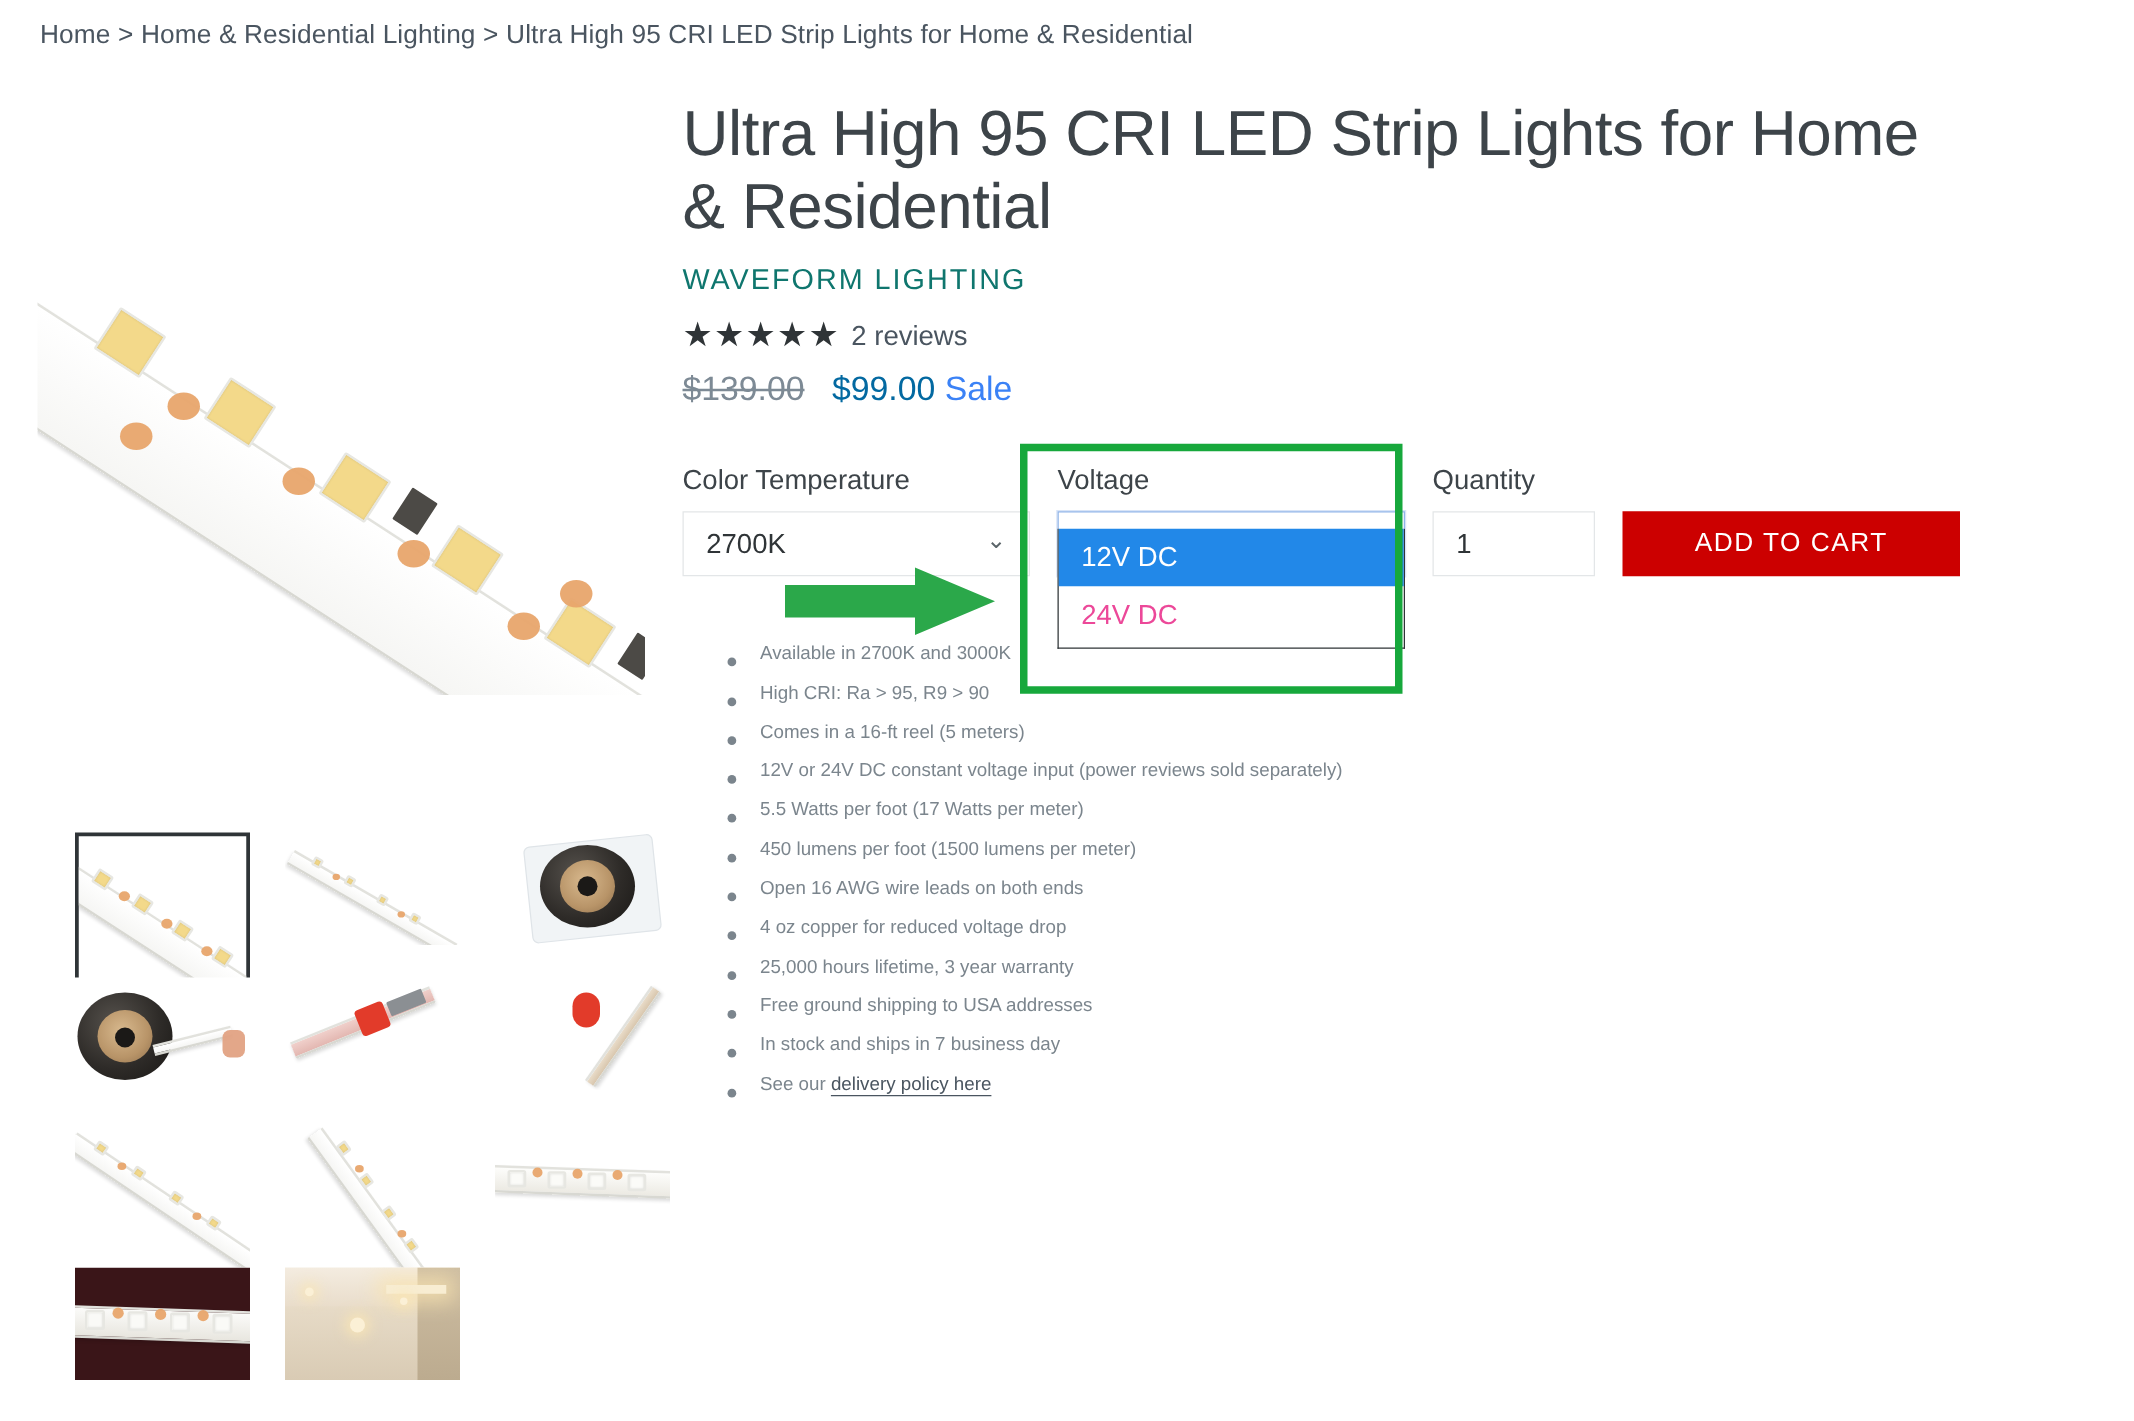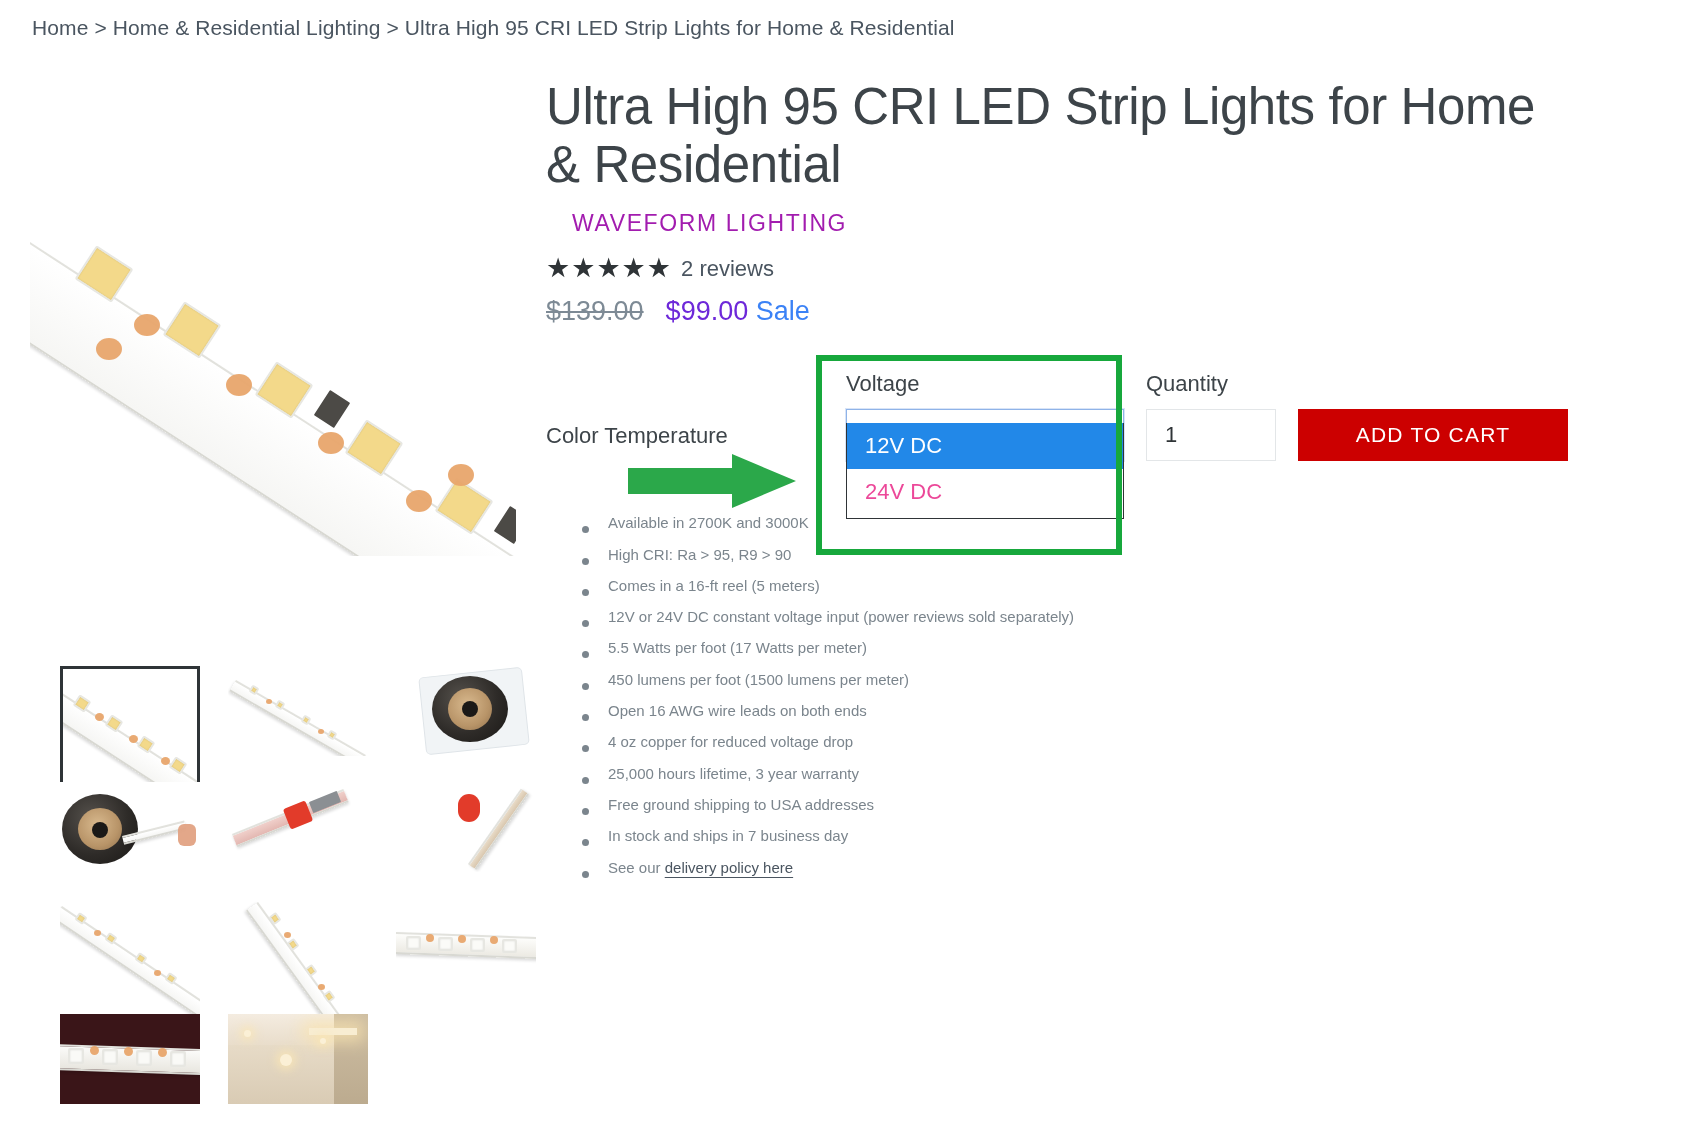--- a/index.html
+++ b/index.html
@@ -145,43 +145,42 @@
     line-height: 1.14;
     font-weight: 400;
     color: #3d4449;
     letter-spacing: -0.4px;
     max-width: 1010px;
   }
   .vendor {
     margin-top: 16px;
     font-size: 23px;
     letter-spacing: 1.6px;
-    color: #a21caf;
+    color: #0f766e;
     text-transform: uppercase;
-    margin-left: 26px;
   }
 
   .rating-row {
     margin-top: 18px;
     display: flex;
     align-items: center;
     gap: 4px;
   }
   .stars { color: #2f3437; font-size: 27px; letter-spacing: 1px; line-height:1; }
   .reviews-count { font-size: 22px; color: #4a5560; margin-left: 5px; }
 
   .price-row {
     margin-top: 14px;
     display: flex;
     align-items: baseline;
     gap: 22px;
     font-size: 27px;
   }
   .price-old { color: #7d8a95; text-decoration: line-through; }
-  .price-new { color: #6d28d9; }
+  .price-new { color: #0369a1; }
   .price-sale { color: #3b82f6; }
 
   
   .options {
     position: relative;
     margin-top: 44px;
     display: flex;
     align-items: flex-end;
     gap: 0;
   }
@@ -478,20 +477,24 @@
       <span>
         <span class="price-new">$99.00</span>
         <span class="price-sale">Sale</span>
       </span>
     </div>
 
     <div class="options">
 
       <div class="field field-color">
         <span class="field-label">Color Temperature</span>
+        <div class="select-box">
+          <span>2700K</span>
+          <span class="chev">⌄</span>
+        </div>
       </div>
 
       <div class="field field-voltage">
         <span class="field-label">Voltage</span>
         <div class="select-box">
           <span>12V DC</span>
           <span class="chev">⌄</span>
         </div>
         <div class="dropdown-list">
           <div class="dropdown-item active">12V DC</div>

